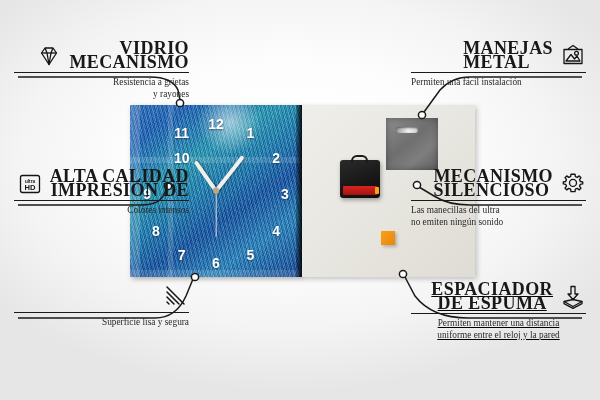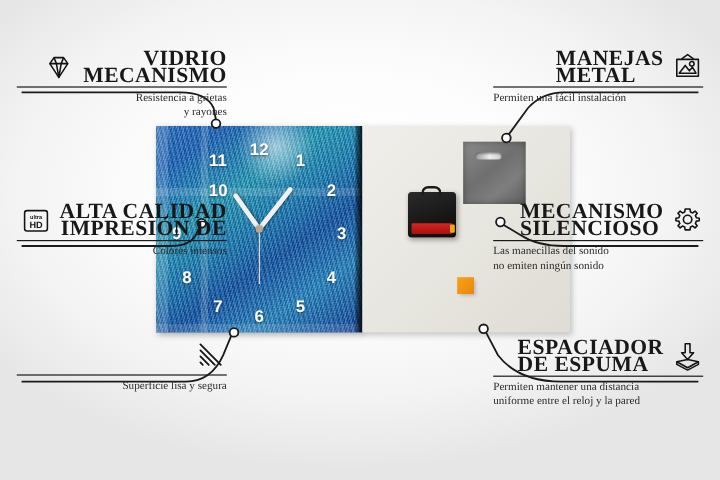--- a/index.html
+++ b/index.html
@@ -245,25 +245,25 @@
           <path d="M13,3.2 L15,3.2 L15.4,5.6 L17.3,6.4 L19.2,4.9 L21,6.7 L19.5,8.6 L20.3,10.5 L22.7,10.9 L22.7,12.9 L20.3,13.3 L19.5,15.2 L21,17.1 L19.2,18.9 L17.3,17.4 L15.4,18.2 L15,20.6 L13,20.6 L11,20.6 L10.6,18.2 L8.7,17.4 L6.8,18.9 L5,17.1 L6.5,15.2 L5.7,13.3 L3.3,12.9 L3.3,10.9 L5.7,10.5 L6.5,8.6 L5,6.7 L6.8,4.9 L8.7,6.4 L10.6,5.6 L11,3.2 Z"></path>
           <circle cx="13" cy="11.9" r="3.5"></circle>
         </g>
       </svg>
       <div>
         <div class="co-title">MECANISMO</div>
         <div class="co-title">SILENCIOSO</div>
       </div>
     </div>
     <div class="co-rule"></div>
-    <div class="co-sub">Las manecillas del sonido</div>
+    <div class="co-sub">Las manecillas del ultra</div>
     <div class="co-sub">no emiten ningún sonido</div>
   </div>
 
-  <div class="callout right" style="left:411px; top:283px; text-align:left;">
+  <div class="callout right" style="left:411px; top:283px; text-align:center;text-decoration:underline;">
     <div class="co-head">
       <svg class="co-icon" viewBox="0 0 26 26">
         <g fill="none" stroke="#141414" stroke-width="1.3" stroke-linejoin="round">
           <path d="M11,2.5 L15,2.5 L15,10 L18,10 L13,15.5 L8,10 L11,10 Z"></path>
           <path d="M13,15.5 L22,17.5 L13,22.5 L4,17.5 Z"></path>
           <path d="M4,17.5 L4,19.6 L13,24.4 L22,19.6 L22,17.5"></path>
         </g>
       </svg>
       <div>
         <div class="co-title">ESPACIADOR</div>

